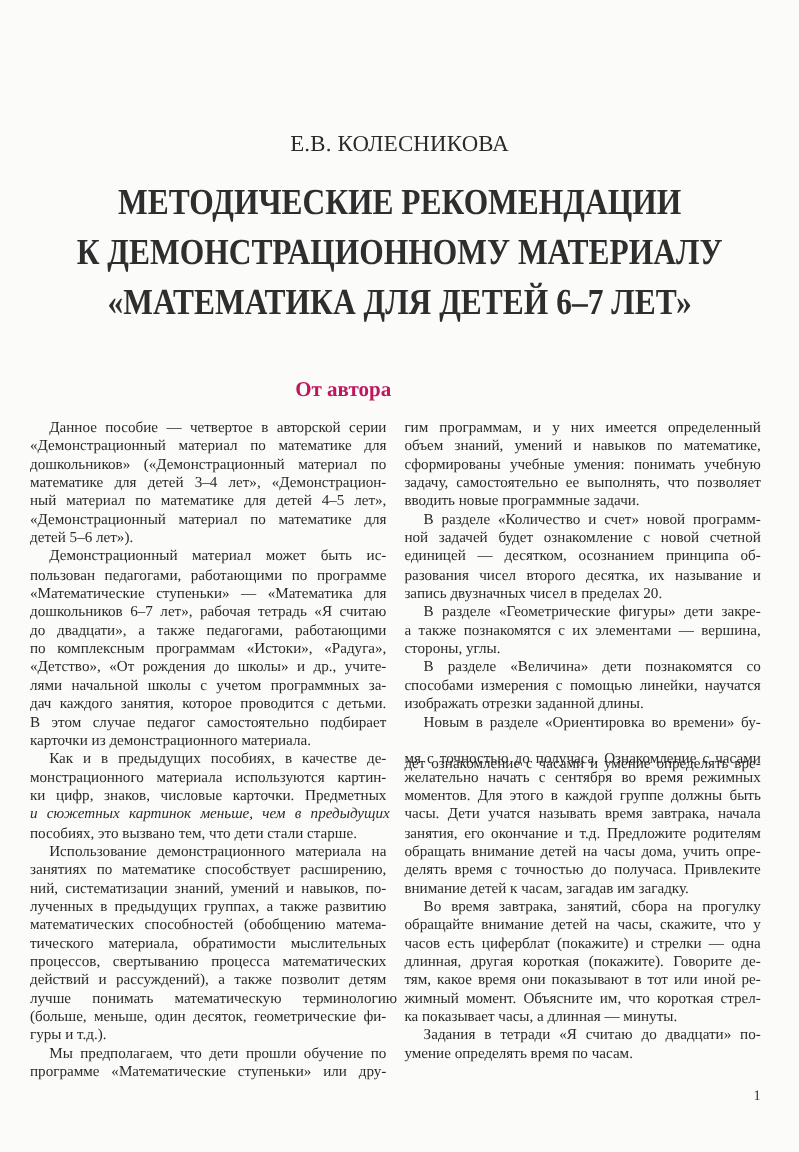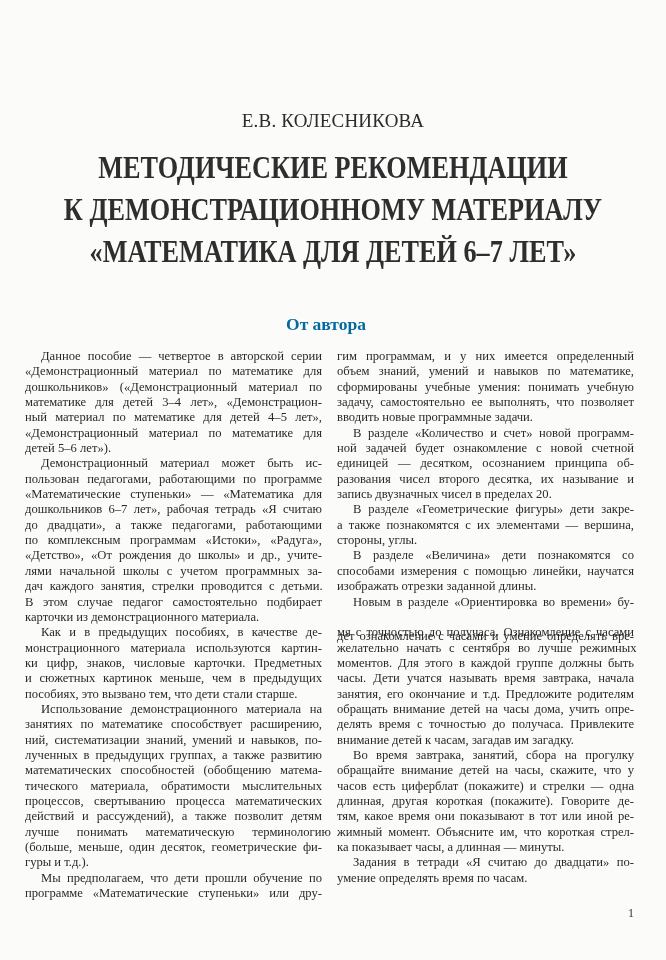--- a/index.html
+++ b/index.html
@@ -11,21 +11,21 @@
     position: absolute; top: 110px; left: 0; width: 666px; text-align: center;
     font-size: 19px; letter-spacing: 0.2px; color: #2b2b2b;
   }
   .title {
     position: absolute; top: 147px; left: 0; width: 666px; text-align: center;
     font-weight: bold; font-size: 30.5px; line-height: 42px; color: #2e2e2e;
     transform: scaleX(0.86); transform-origin: center top;
   }
   .section-head {
     position: absolute; top: 314px; left: 0; width: 572px; text-align: center;
-    font-weight: bold; font-size: 17.5px; color: #0369a1; margin-left: 40px;
+    font-weight: bold; font-size: 17.5px; color: #be185d;
   }
   .col {
     position: absolute; top: 349px; width: 297px;
     font-size: 12.6px; line-height: 15.35px; text-align: justify;
   }
   .col.left { left: 25px; }
   .col.right { left: 337px; }
   .line { display: block; white-space: nowrap; text-align: justify; text-align-last: justify; height: 15.35px; overflow: visible; }
   .line.last { text-align-last: left; }
   .line.indent { padding-left: 16px; }
@@ -55,27 +55,27 @@
     <span class="line"><span style="white-space: nowrap; display: inline-block; word-spacing: 7.33984px;">«Демонстрационный материал по математике для</span></span>
     <span class="line last"><span style="white-space: nowrap; display: inline-block;">детей 5–6 лет»).</span></span>
     <span class="line indent"><span style="white-space: nowrap; display: inline-block; word-spacing: 8.99609px;">Демонстрационный материал может быть ис-</span></span>
     <span class="line"><span style="white-space: nowrap; display: inline-block; word-spacing: 4.77344px;">пользован педагогами, работающими по программе</span></span>
     <span class="line"><span style="white-space: nowrap; display: inline-block; word-spacing: 6.46484px;">«Математические ступеньки» — «Математика для</span></span>
     <span class="line"><span style="white-space: nowrap; display: inline-block; word-spacing: 3.10156px;">дошкольников 6–7 лет», рабочая тетрадь «Я считаю</span></span>
     <span class="line"><span style="white-space: nowrap; display: inline-block; word-spacing: 6.6875px;">до двадцати», а также педагогами, работающими</span></span>
     <span class="line"><span style="white-space: nowrap; display: inline-block; word-spacing: 6.54297px;">по комплексным программам «Истоки», «Радуга»,</span></span>
     <span class="line"><span style="white-space: nowrap; display: inline-block; word-spacing: 3.91071px;">«Детство», «От рождения до школы» и др., учите-</span></span>
     <span class="line"><span style="white-space: nowrap; display: inline-block; word-spacing: 4.64062px;">лями начальной школы с учетом программных за-</span></span>
-    <span class="line"><span style="white-space: nowrap; display: inline-block; word-spacing: 3.72135px;">дач каждого занятия, стрелки проводится с детьми.</span></span>
+    <span class="line"><span style="white-space: nowrap; display: inline-block; word-spacing: 3.72135px;">дач каждого занятия, которое проводится с детьми.</span></span>
     <span class="line"><span style="white-space: nowrap; display: inline-block; word-spacing: 6.37188px;">В этом случае педагог самостоятельно подбирает</span></span>
     <span class="line last"><span style="white-space: nowrap; display: inline-block;">карточки из демонстрационного материала.</span></span>
     <span class="line indent"><span style="white-space: nowrap; display: inline-block; word-spacing: 5.14286px;">Как и в предыдущих пособиях, в качестве де-</span></span>
     <span class="line"><span style="white-space: nowrap; display: inline-block; word-spacing: 7.50521px;">монстрационного материала используются картин-</span></span>
     <span class="line"><span style="white-space: nowrap; display: inline-block; word-spacing: 5.7625px;">ки цифр, знаков, числовые карточки. Предметных</span></span>
-    <span class="line"><span style="white-space: nowrap; display: inline-block; word-spacing: 4.57031px;">и сюжетных картинок меньше, чем в предыдущих</span></span>
+    <span class="line"><span style="white-space: nowrap; display: inline-block; word-spacing: 4.57031px; font-style: italic;">и сюжетных картинок меньше, чем в предыдущих</span></span>
     <span class="line last"><span style="white-space: nowrap; display: inline-block;">пособиях, это вызвано тем, что дети стали старше.</span></span>
     <span class="line indent"><span style="white-space: nowrap; display: inline-block; word-spacing: 5.4375px;">Использование демонстрационного материала на</span></span>
     <span class="line"><span style="white-space: nowrap; display: inline-block; word-spacing: 5px;">занятиях по математике способствует расширению,</span></span>
     <span class="line"><span style="white-space: nowrap; display: inline-block; word-spacing: 2.89844px;">ний, систематизации знаний, умений и навыков, по-</span></span>
     <span class="line"><span style="white-space: nowrap; display: inline-block; word-spacing: 2.71094px;">лученных в предыдущих группах, а также развитию</span></span>
     <span class="line"><span style="white-space: nowrap; display: inline-block; word-spacing: 5.75px;">математических способностей (обобщению матема-</span></span>
     <span class="line"><span style="white-space: nowrap; display: inline-block; word-spacing: 9.32292px;">тического материала, обратимости мыслительных</span></span>
     <span class="line"><span style="white-space: nowrap; display: inline-block; word-spacing: 7.35938px;">процессов, свертыванию процесса математических</span></span>
     <span class="line"><span style="white-space: nowrap; display: inline-block; word-spacing: 4.6849px;">действий и рассуждений), а также позволит детям</span></span>
     <span class="line"><span style="white-space: nowrap; display: inline-block; word-spacing: 14.5104px;">лучше понимать математическую терминологию</span></span>
@@ -97,21 +97,21 @@
     <span class="line last"><span style="white-space: nowrap; display: inline-block;">запись двузначных чисел в пределах 20.</span></span>
     <span class="line indent"><span style="white-space: nowrap; display: inline-block; word-spacing: 3.825px;">В разделе «Геометрические фигуры» дети закре-</span></span>
     <span class="line"><span style="white-space: nowrap; display: inline-block; word-spacing: 3px;">а также познакомятся с их элементами — вершина,</span></span>
     <span class="line last"><span style="white-space: nowrap; display: inline-block;">стороны, углы.</span></span>
     <span class="line indent"><span style="white-space: nowrap; display: inline-block; word-spacing: 8.50625px;">В разделе «Величина» дети познакомятся со</span></span>
     <span class="line"><span style="white-space: nowrap; display: inline-block; word-spacing: 3.04688px;">способами измерения с помощью линейки, научатся</span></span>
     <span class="line last"><span style="white-space: nowrap; display: inline-block;">изображать отрезки заданной длины.</span></span>
     <span class="line indent"><span style="white-space: nowrap; display: inline-block; word-spacing: 2.51302px;">Новым в разделе «Ориентировка во времени» бу-</span></span>
     <span class="line"><span style="white-space: nowrap; display: inline-block; word-spacing: 1.75px; margin-top: 19px;">дет ознакомление с часами и умение определять вре-</span></span>
     <span class="line"><span style="white-space: nowrap; display: inline-block; word-spacing: 1.91518px;">мя с точностью до получаса. Ознакомление с часами</span></span>
-    <span class="line"><span style="white-space: nowrap; display: inline-block; word-spacing: 4.6276px;">желательно начать с сентября во лучше режимных</span></span>
+    <span class="line"><span style="white-space: nowrap; display: inline-block; word-spacing: 4.6276px;">желательно начать с сентября во время режимных</span></span>
     <span class="line"><span style="white-space: nowrap; display: inline-block; word-spacing: 2.84821px;">моментов. Для этого в каждой группе должны быть</span></span>
     <span class="line"><span style="white-space: nowrap; display: inline-block; word-spacing: 3.94531px;">часы. Дети учатся называть время завтрака, начала</span></span>
     <span class="line"><span style="white-space: nowrap; display: inline-block; word-spacing: 2.45573px;">занятия, его окончание и т.д. Предложите родителям</span></span>
     <span class="line"><span style="white-space: nowrap; display: inline-block; word-spacing: 2.17634px;">обращать внимание детей на часы дома, учить опре-</span></span>
     <span class="line"><span style="white-space: nowrap; display: inline-block; word-spacing: 3.34375px;">делять время с точностью до получаса. Привлеките</span></span>
     <span class="line last"><span style="white-space: nowrap; display: inline-block;">внимание детей к часам, загадав им загадку.</span></span>
     <span class="line indent"><span style="white-space: nowrap; display: inline-block; word-spacing: 5.125px;">Во время завтрака, занятий, сбора на прогулку</span></span>
     <span class="line"><span style="white-space: nowrap; display: inline-block; word-spacing: 3.27679px;">обращайте внимание детей на часы, скажите, что у</span></span>
     <span class="line"><span style="white-space: nowrap; display: inline-block; word-spacing: 2.86161px;">часов есть циферблат (покажите) и стрелки — одна</span></span>
     <span class="line"><span style="white-space: nowrap; display: inline-block; word-spacing: 4.76562px;">длинная, другая короткая (покажите). Говорите де-</span></span>

